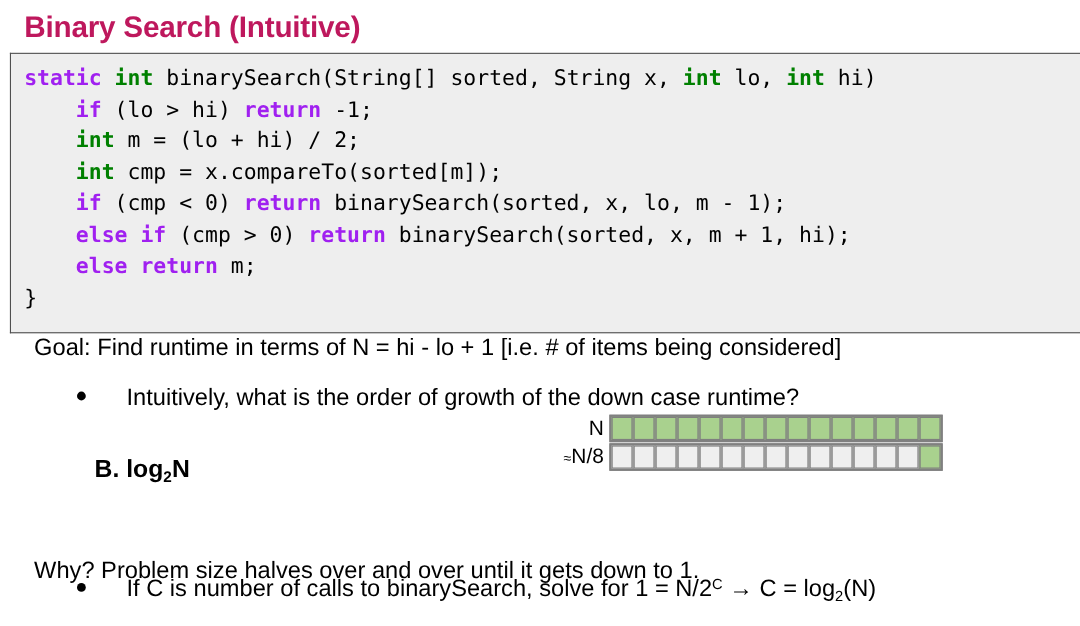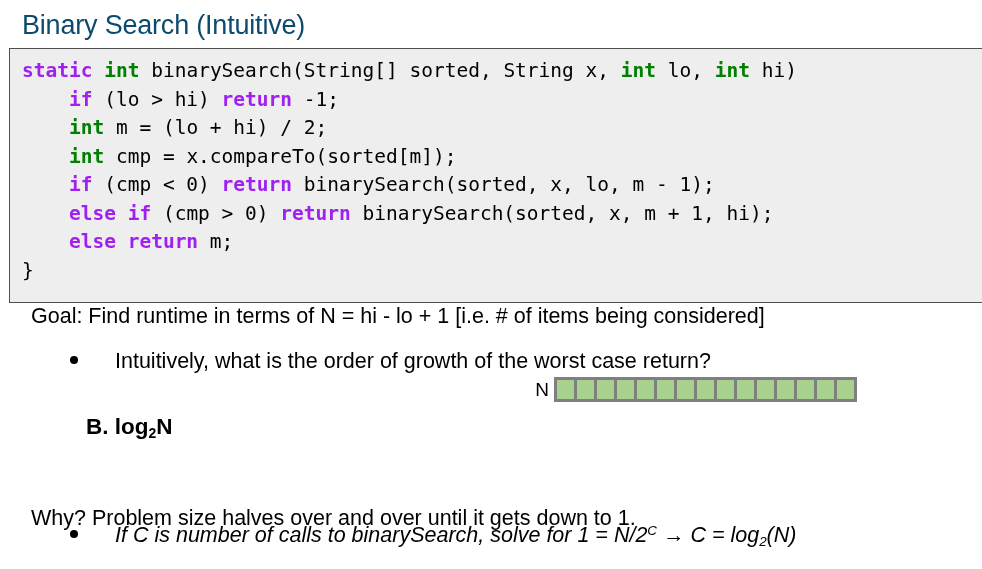--- a/index.html
+++ b/index.html
@@ -15,22 +15,22 @@
     overflow: hidden;
     position: relative;
   }
 
   
   #slide-title {
     position: absolute;
     left: 22px;
     top: 10px;
     font-size: 27px;
-    font-weight: normal;
-    color: #0c4a6e;
+    font-weight: bold;
+    color: #be185d;
     letter-spacing: -0.2px;
     white-space: nowrap;
   }
 
   
   #code-block {
     position: absolute;
     left: 9px;
     top: 48px;
     width: 973px;
@@ -79,21 +79,21 @@
     width: 8px;
     height: 8px;
     border-radius: 50%;
     background: #000000;
     margin-right: 37px;
     position: relative;
     top: -4px;
     flex: none;
   }
   #bullet-1 { left: 70px; top: 350px; }
-  #bullet-2 { left: 70px; top: 524px; font-style: italic; }
+  #bullet-2 { left: 70px; top: 524px; }
 
   #answer-line {
     position: absolute;
     left: 86px;
     top: 414px;
     font-size: 22.5px;
     font-weight: bold;
     color: #000000;
     white-space: nowrap;
   }
@@ -160,21 +160,21 @@
 <span><span class="plain">    </span><span class="kw-purple">if</span><span class="plain"> (cmp &lt; 0) </span><span class="kw-purple">return</span><span class="plain"> binarySearch(sorted, x, lo, m - 1);</span></span>
 <span><span class="plain">    </span><span class="kw-purple">else if</span><span class="plain"> (cmp &gt; 0) </span><span class="kw-purple">return</span><span class="plain"> binarySearch(sorted, x, m + 1, hi);</span></span>
 <span><span class="plain">    </span><span class="kw-purple">else return</span><span class="plain"> m;</span></span>
 <span><span class="plain">}</span></span></pre>
 </div>
 
 <div class="body-line" id="goal-line">Goal: Find runtime in terms of N = hi - lo + 1  [i.e. # of items being considered]</div>
 
 <div class="bullet-line" id="bullet-1">
   <span class="bullet-dot"></span>
-  <span>Intuitively, what is the order of growth of the worst case return?</span>
+  <span>Intuitively, what is the order of growth of the down case runtime?</span>
 </div>
 
 <div id="answer-line">
   <span>B. log</span><sub>2</sub><span>N</span>
 </div>
 
 <div id="halving-diagram">
     <div class="diagram-row">
       <div class="row-label">N</div>
       <div class="cells">
@@ -188,20 +188,40 @@
         <div class="cell on"></div>
         <div class="cell on"></div>
         <div class="cell on"></div>
         <div class="cell on"></div>
         <div class="cell on"></div>
         <div class="cell on"></div>
         <div class="cell on"></div>
         <div class="cell on"></div>
       </div>
     </div>
+    <div class="diagram-row">
+      <div class="row-label"><span class="approx">≈</span>N/8</div>
+      <div class="cells">
+        <div class="cell off"></div>
+        <div class="cell off"></div>
+        <div class="cell off"></div>
+        <div class="cell off"></div>
+        <div class="cell off"></div>
+        <div class="cell off"></div>
+        <div class="cell off"></div>
+        <div class="cell off"></div>
+        <div class="cell off"></div>
+        <div class="cell off"></div>
+        <div class="cell off"></div>
+        <div class="cell off"></div>
+        <div class="cell off"></div>
+        <div class="cell off"></div>
+        <div class="cell on"></div>
+      </div>
+    </div>
   </div>
 
 <div class="body-line" id="why-line">Why? Problem size halves over and over until it gets down to 1.</div>
 
 <div class="bullet-line" id="bullet-2">
   <span class="bullet-dot"></span>
   <span><span>If C is number of calls to binarySearch, solve for 1 = N/2</span><sup>C</sup><span> → C = log</span><sub>2</sub><span>(N)</span></span>
 </div>
 
 </body></html>

